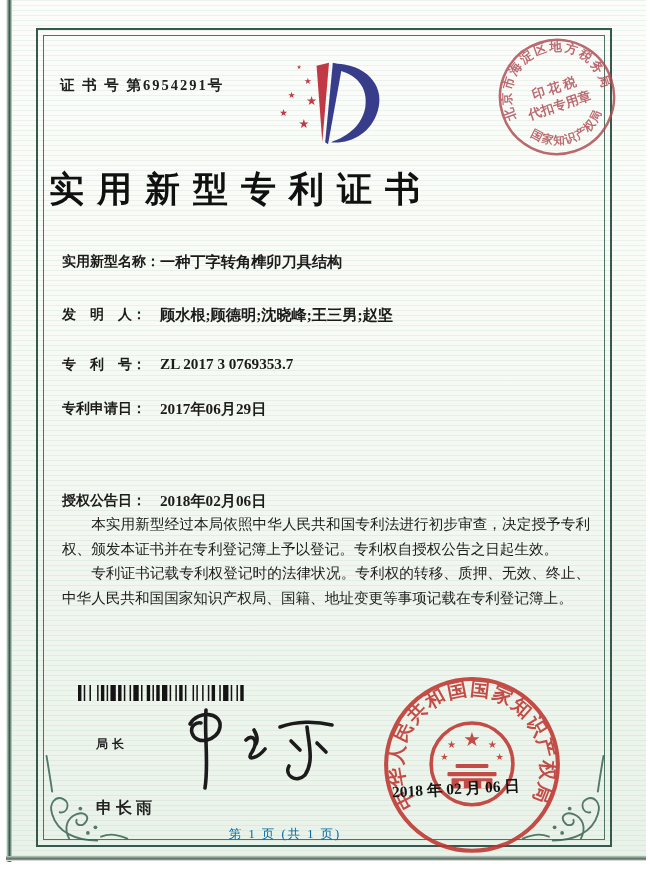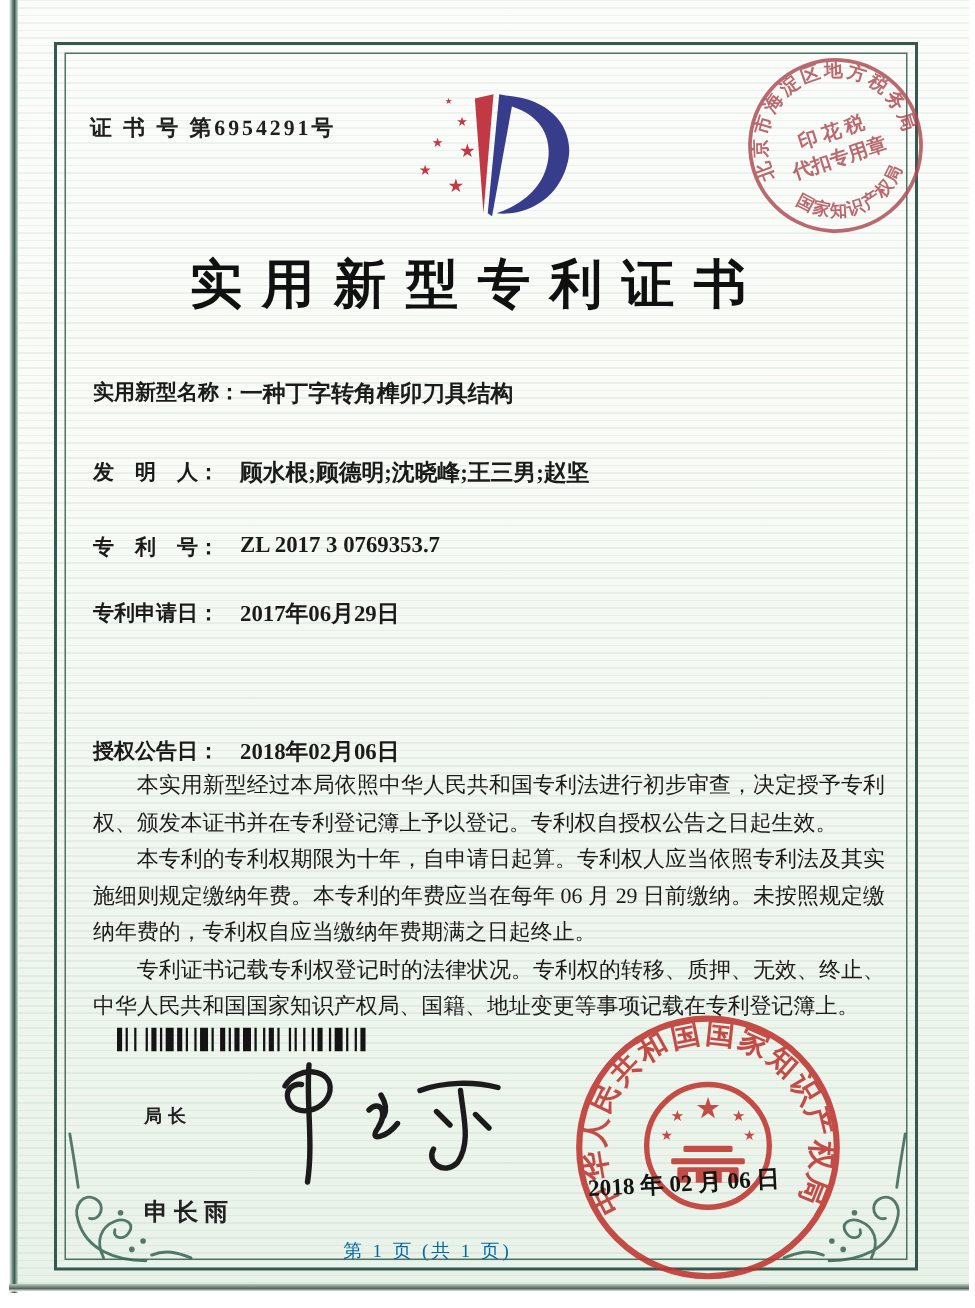--- a/index.html
+++ b/index.html
@@ -14,21 +14,21 @@
   .edge-bottom{position:absolute;left:6px;top:856px;width:640px;height:5px;
          background:linear-gradient(180deg,#b9cabf,#54685d 60%,#ffffff);}
   .frame-outer{position:absolute;left:36px;top:28px;width:572px;height:815px;
          border:2.5px solid #35594e;}
   .frame-inner{position:absolute;left:43px;top:35px;width:560px;height:803px;
          border:1px solid #4e7365;}
   .cert-no{position:absolute;left:60px;top:76px;font-size:14.5px;letter-spacing:2px;
          color:#20201e;font-weight:600;}
   .logo{position:absolute;left:262px;top:54px;}
   .tax-stamp{position:absolute;left:482px;top:22px;opacity:.82;}
-  .title{position:absolute;left:24px;top:166px;width:576px;text-align:center;
+  .title{position:absolute;left:36px;top:166px;width:576px;text-align:left;
          font-size:35px;font-weight:bold;letter-spacing:13px;text-indent:13px;color:#101010;}
   .field{position:absolute;left:62px;width:530px;height:22px;color:#1b1b1a;}
   .flabel{position:absolute;left:0;top:0;font-size:14px;font-weight:600;white-space:pre;}
   .fvalue{position:absolute;left:98px;top:-1px;font-size:15.2px;font-weight:600;white-space:pre;}
   .body-text{position:absolute;left:62px;top:512px;width:528px;}
   .body-text p{margin:0;text-indent:2em;text-align:justify;font-size:14.6px;
          line-height:24.5px;color:#1c1c1b;font-weight:500;}
   .barcode{position:absolute;left:78px;top:685px;}
   .signer-title{position:absolute;left:96px;top:736px;font-size:12px;font-weight:bold;
          letter-spacing:4px;color:#222;font-family:"Liberation Sans","DejaVu Sans",sans-serif;}
@@ -132,21 +132,20 @@
     <span class="flabel">专利申请日：</span>
     <span class="fvalue">2017年06月29日</span>
   </div>
   <div class="field" style="top:492px">
     <span class="flabel">授权公告日：</span>
     <span class="fvalue">2018年02月06日</span>
   </div>
 
   <div class="body-text">
     <p>本实用新型经过本局依照中华人民共和国专利法进行初步审查，决定授予专利权、颁发本证书并在专利登记簿上予以登记。专利权自授权公告之日起生效。</p>
-    <p>本专利的专利权期限为十年，自申请日起算。专利权人应当依照专利法及其实施细则规定缴纳年费。本专利的年费应当在每年 06 月 29 日前缴纳。未按照规定缴纳年费的，专利权自应当缴纳年费期满之日起终止。</p>
     <p>专利证书记载专利权登记时的法律状况。专利权的转移、质押、无效、终止、中华人民共和国国家知识产权局、国籍、地址变更等事项记载在专利登记簿上。</p>
   </div>
 
   <svg id="barcode-svg" class="barcode" width="168" height="16">
       <rect x="0.00" y="0" width="3.42" height="16" fill="#141414"></rect>
       <rect x="5.73" y="0" width="1.51" height="16" fill="#141414"></rect>
       <rect x="11.45" y="0" width="1.51" height="16" fill="#141414"></rect>
       <rect x="19.09" y="0" width="1.51" height="16" fill="#141414"></rect>
       <rect x="22.91" y="0" width="3.42" height="16" fill="#141414"></rect>
       <rect x="28.64" y="0" width="1.51" height="16" fill="#141414"></rect>

